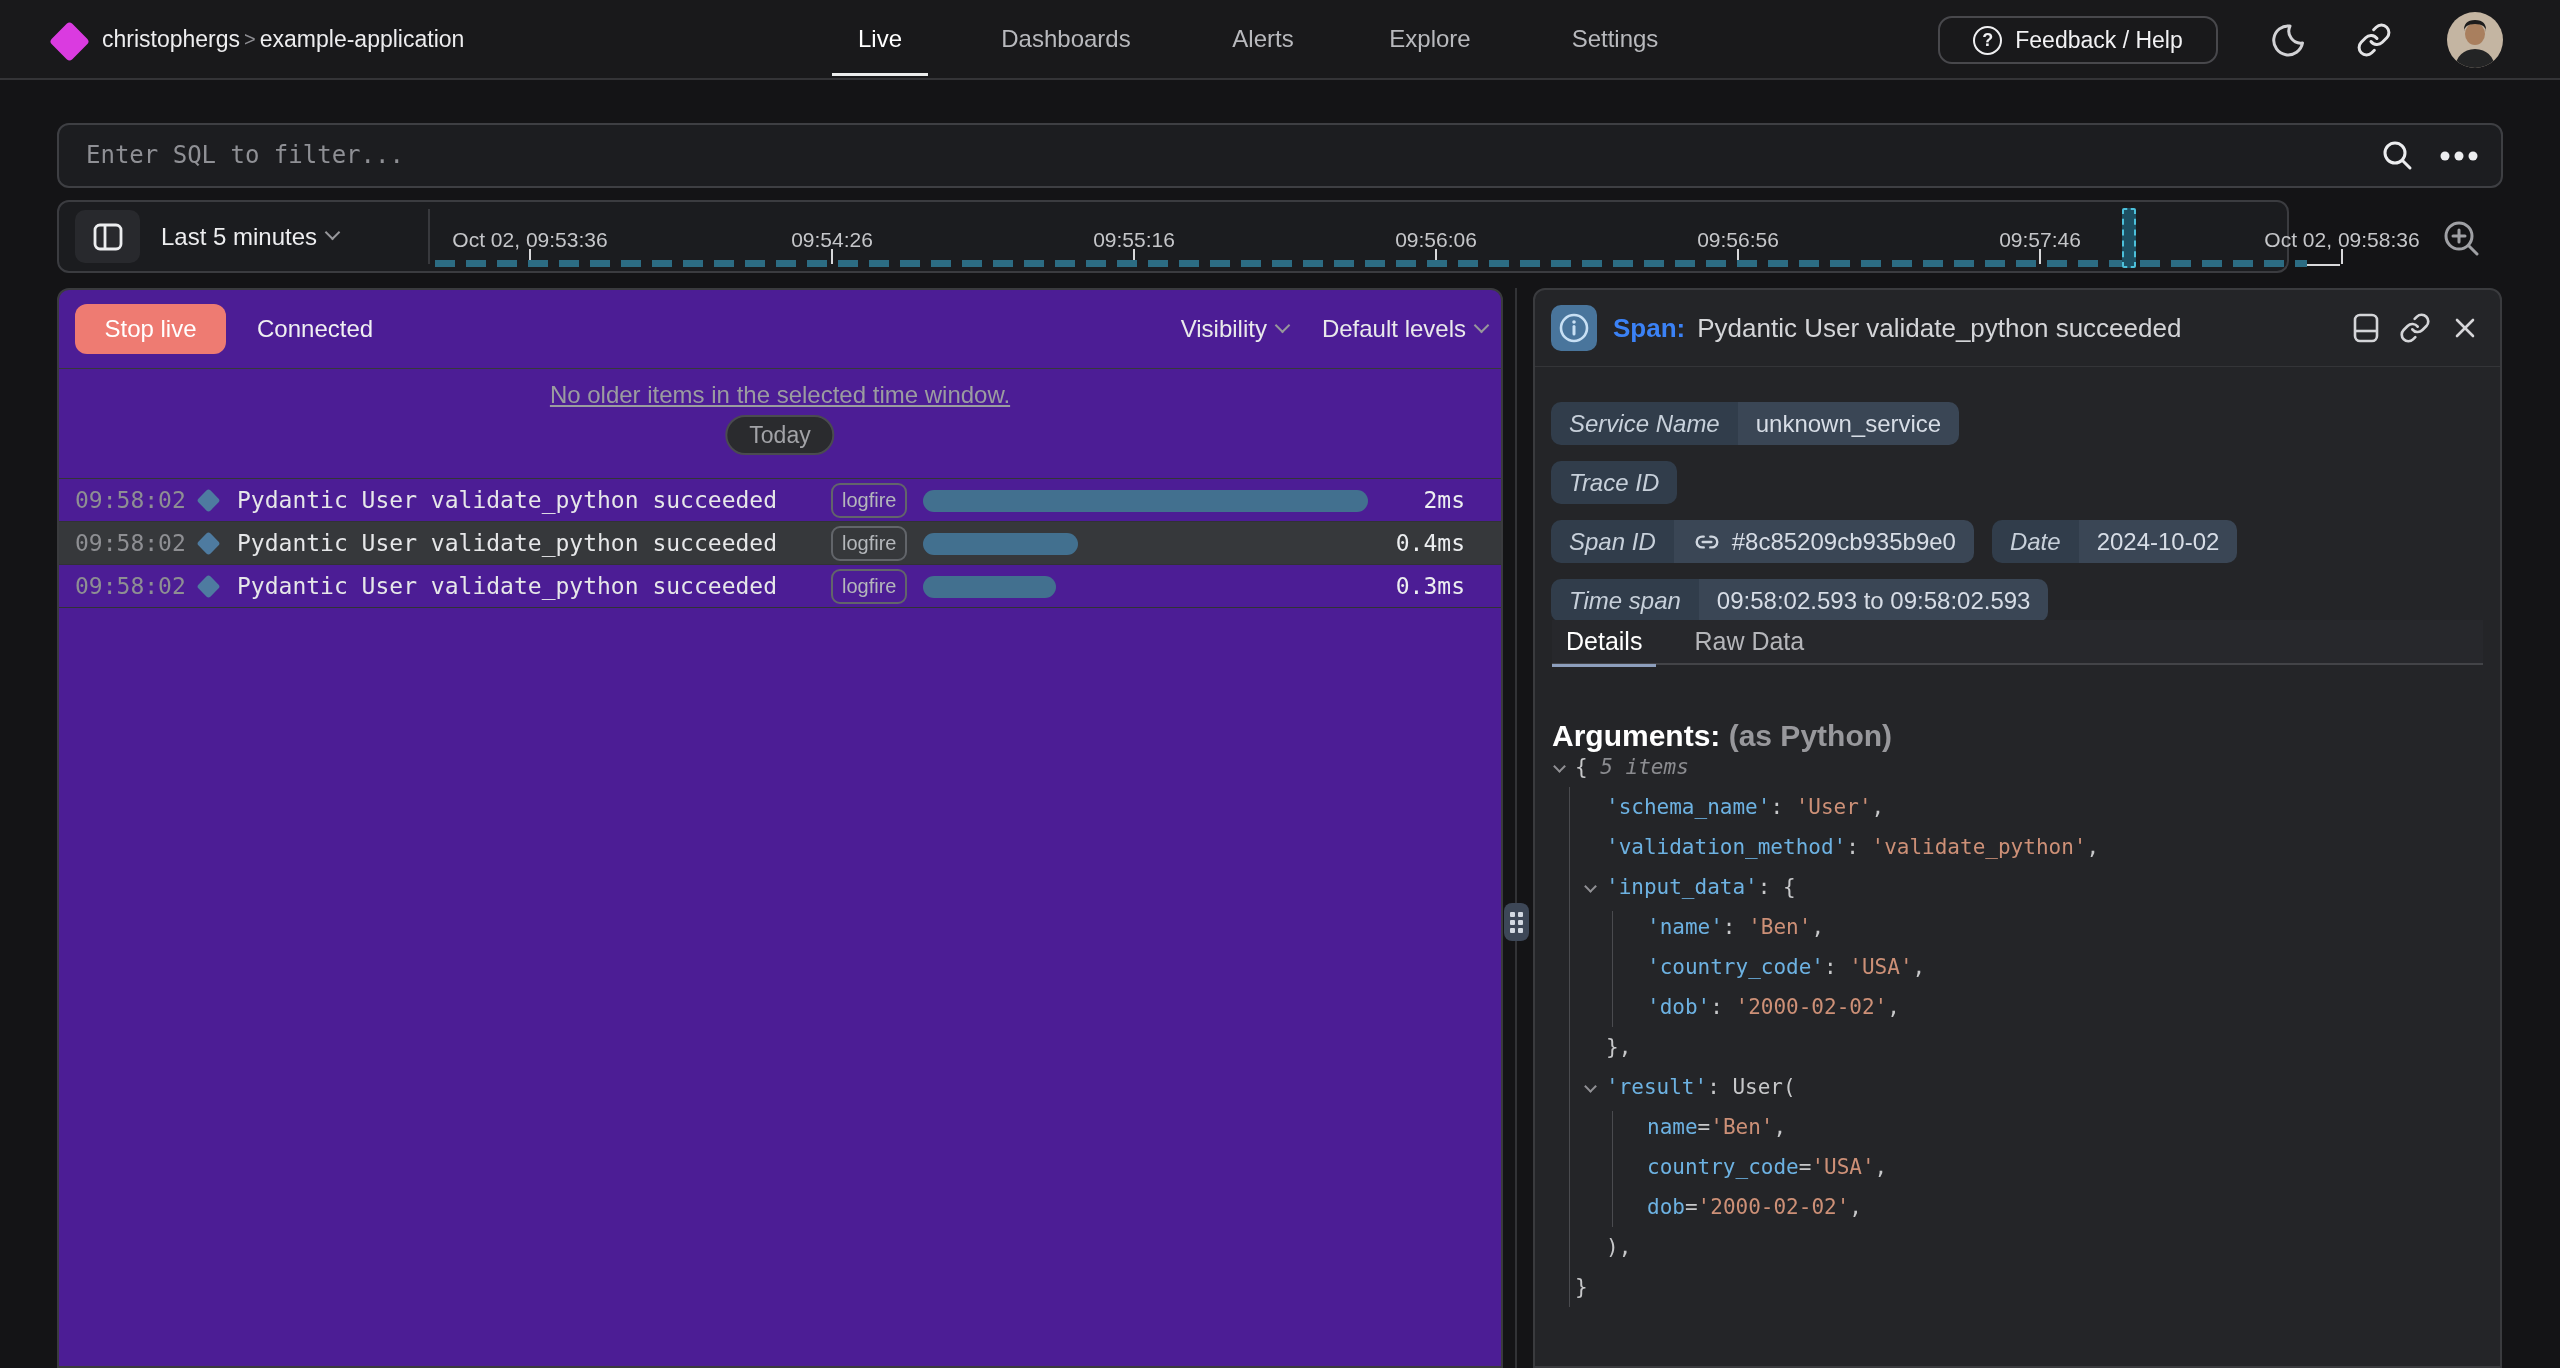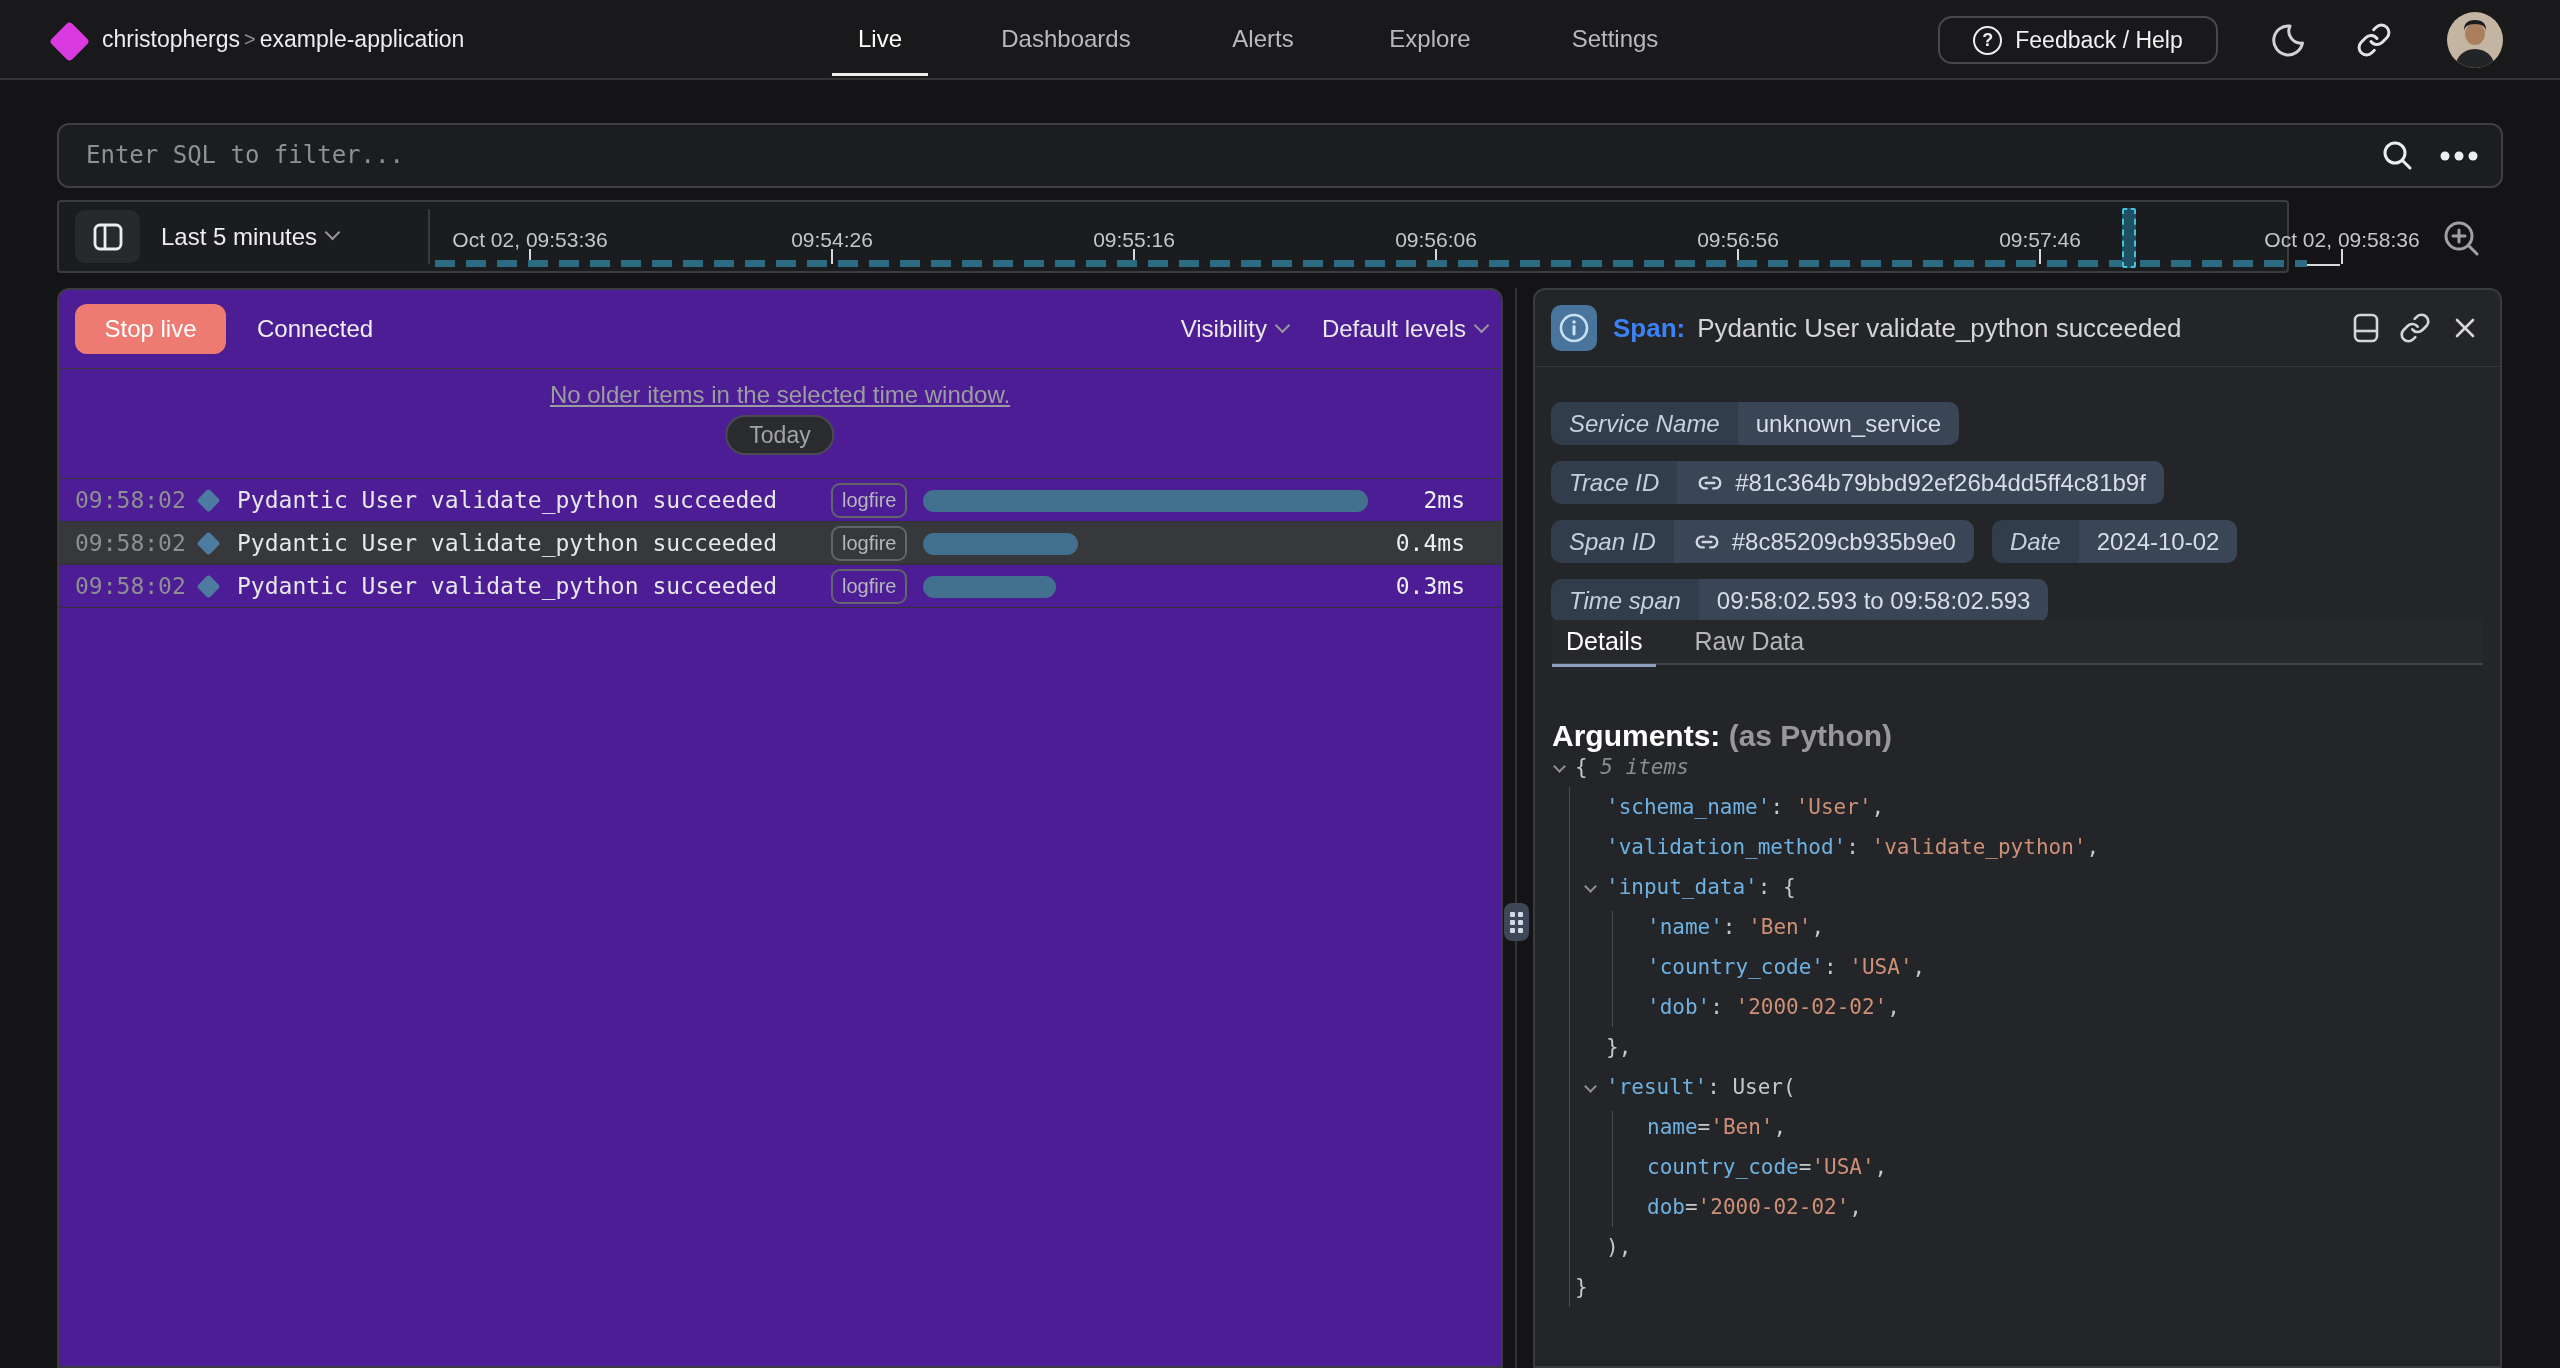--- a/index.html
+++ b/index.html
@@ -16,21 +16,21 @@
 .navtab.active::after { content:""; position:absolute; left:0; right:0; bottom:2px; height:3px; background:#eceded; }
 #feedback-btn { position:absolute; left:1938px; top:16px; width:280px; height:48px; border:2px solid #48484c; border-radius:14px; display:flex; align-items:center; justify-content:center; gap:13px; color:#f2f2f4; font-size:23px; }
 #qicon { width:29px; height:29px; border:2.5px solid #efeff1; border-radius:50%; display:flex; align-items:center; justify-content:center; font-size:18px; font-weight:bold; color:#efeff1; }
 .navicon { position:absolute; top:22px; width:38px; height:38px; }
 #avatar { position:absolute; left:2447px; top:12px; width:56px; height:56px; border-radius:50%; overflow:hidden; }
 
 #sql { position:absolute; left:57px; top:123px; width:2446px; height:65px; background:#1c1d20; border:2px solid #3e3f43; border-radius:12px; }
 #sql .ph { position:absolute; left:27px; top:0; line-height:61px; font-size:24px; color:#8f9095; }
 #sql .icons { position:absolute; right:0; top:0; height:61px; display:flex; align-items:center; }
 
-#timebar { position:absolute; left:57px; top:200px; width:2232px; height:73px; background:#1b1c1f; border:2px solid #3b3c40; border-radius:4px; }
+#timebar { position:absolute; left:57px; top:200px; width:2232px; height:73px; background:#1b1c1f; border:2px solid #3b3c40; border-radius:12px; }
 #tb-toggle { position:absolute; left:16px; top:8px; width:65px; height:53px; background:#28292d; border-radius:10px; display:flex; align-items:center; justify-content:center; }
 #tb-range { position:absolute; left:102px; top:0; height:69px; display:flex; align-items:center; font-size:24px; color:#ededef; }
 #tb-div { position:absolute; left:369px; top:7px; width:2px; height:55px; background:#38393d; }
 .tick { position:absolute; top:0; }
 .tick-label { position:absolute; transform:translateX(-50%); top:26px; white-space:nowrap; font-size:21px; color:#c5c6c9; }
 .tick-line { position:absolute; left:-1px; top:47px; width:2px; height:15px; background:#d8d8da; }
 #tb-dashes { position:absolute; left:376px; top:58px; width:1872px; height:7px; background:repeating-linear-gradient(90deg,#2c6c83 0 20px,transparent 20px 31px); }
 #tb-baseline { position:absolute; left:2248px; top:62px; width:33px; height:2px; background:#d8d8da; }
 #tb-spike { position:absolute; left:2063px; top:6px; width:14px; height:60px; background:#1d5063; border:2px dashed #4cc0da; border-radius:2px; }
 #tb-zoom { position:absolute; left:2382px; top:16px; }
@@ -298,30 +298,20 @@
         <div class="badge">
           <span class="blabel">Service Name</span>
           <span class="bvalue">
             <span>unknown_service</span>
           </span>
         </div>
       </div>
       <div class="badge-row">
         <div class="badge">
           <span class="blabel">Trace ID</span>
-          <span class="bvalue">
-            <span>
-              <svg width="30" height="26" viewBox="0 0 24 24" fill="none" stroke="#cfd6df" stroke-width="2.2" stroke-linecap="round">
-                <path d="M15 7h1.5a5 5 0 0 1 0 10H15"></path>
-                <path d="M9 17H7.5a5 5 0 0 1 0-10H9"></path>
-                <line x1="8" y1="12" x2="16" y2="12"></line>
-              </svg>
-            </span>
-            <span>#81c364b79bbd92ef26b4dd5ff4c81b9f</span>
-          </span>
         </div>
       </div>
       <div class="badge-row">
         <div class="badge">
           <span class="blabel">Span ID</span>
           <span class="bvalue">
             <span>
               <svg width="30" height="26" viewBox="0 0 24 24" fill="none" stroke="#cfd6df" stroke-width="2.2" stroke-linecap="round">
                 <path d="M15 7h1.5a5 5 0 0 1 0 10H15"></path>
                 <path d="M9 17H7.5a5 5 0 0 1 0-10H9"></path>

